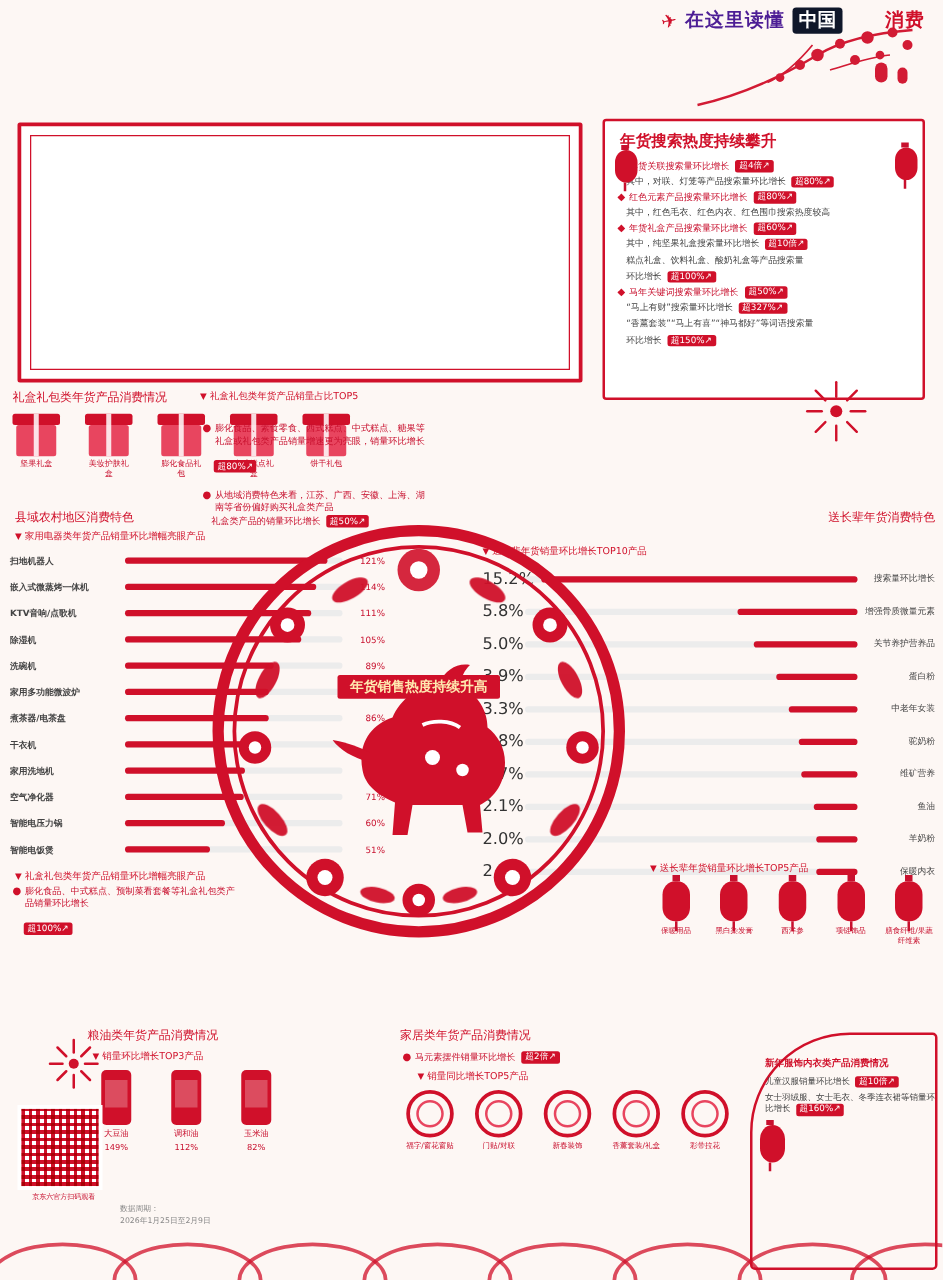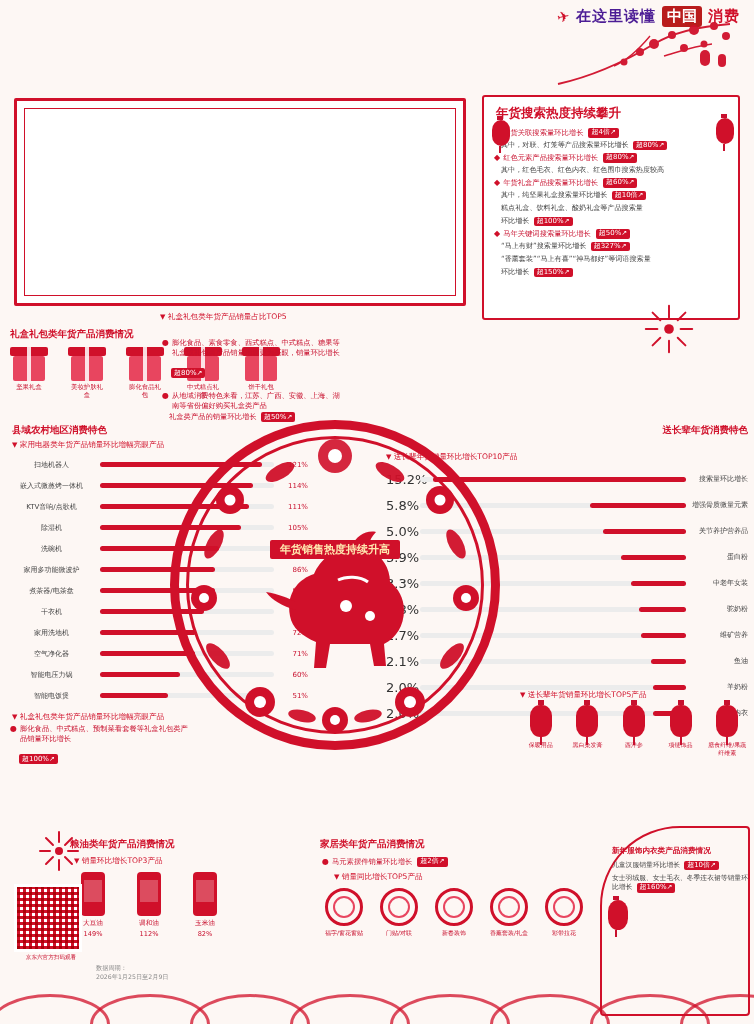--- a/index.html
+++ b/index.html
@@ -9,23 +9,23 @@
     background:#fdf7f4;
     font-family:"DejaVu Sans","Liberation Sans",sans-serif;
     color:#c8102e; overflow:hidden;
   }
   .abs { position:absolute; }
 
   
   #top-banner { top:6px; right:14px; display:flex; align-items:center; gap:6px; }
   #top-banner .plane { font-size:15px; color:#d0102a; transform:rotate(-12deg); }
   #top-banner .t1 { font-size:15px; font-weight:bold; color:#4c1d95; letter-spacing:1px;}
-  #top-banner .box { font-size:15px; font-weight:bold; color:#fff; background:#b91c1c;
+  #top-banner .box { font-size:15px; font-weight:bold; color:#fff; background:#0f172a;
      padding:1px 5px; border-radius:3px; }
-  #top-banner .t2 { font-size:15px; font-weight:bold; color:#d0102a; letter-spacing:1px;}
+  #top-banner .t2 { font-size:15px; font-weight:bold; color:#d0102a; letter-spacing:1px;margin-left:28px;}
 
   
   #branch { top:18px; right:20px; width:180px; height:70px; opacity:.95;}
 
   
   #left-frame { left:14px; top:98px; width:452px; height:208px;
      border:3px solid #d0102a; border-radius:2px; background:#fff; }
   #left-frame:after { content:""; position:absolute; inset:7px; border:1.5px solid #d0102a;}
 
   
@@ -36,41 +36,41 @@
   .dot { color:#d0102a; font-size:8px; line-height:1.2; }
   .tagbox { background:#d0102a; color:#fff; font-size:7px; padding:0 3px; border-radius:2px;
      display:inline-block; margin-left:2px; white-space:nowrap;}
   .sub-line { margin:0 0 3px 9px; font-size:7.1px; color:#444; line-height:1.35;}
   .lantern { width:16px; height:24px; background:#d0102a; border-radius:50% / 38%;
      position:relative;}
   .lantern:before { content:""; position:absolute; left:5px; top:-4px; width:6px; height:4px; background:#c8102e;}
   .lantern:after { content:""; position:absolute; left:7px; bottom:-7px; width:2px; height:7px; background:#c8102e;}
 
   
-  .sec-title { font-size:9.5px; font-weight:bold; color:#d0102a;margin-top:16px; }
+  .sec-title { font-size:9.5px; font-weight:normal; color:#d0102a; }
   .sub-title { font-size:7.6px; color:#d0102a; }
   .tri { color:#d0102a; font-size:7px; }
 
   
   #gift-sec { left:10px; top:312px; width:230px;}
   #gift-row { display:flex; gap:20px; margin-top:6px;}
   .gift-item { width:42px; text-align:center; }
   .gift-box { width:38px; height:34px; position:relative; margin:0 auto;}
   .gift-box .lid { position:absolute; top:0; left:0; width:38px; height:9px; background:#d0102a; border-radius:2px;}
   .gift-box .body { position:absolute; top:9px; left:3px; width:32px; height:25px; background:#e8455f; border-radius:2px;}
   .gift-box .ribbon { position:absolute; top:0; left:17px; width:4px; height:34px; background:#fff; opacity:.85;}
   .gift-cap { font-size:6.4px; color:#c8102e; line-height:1.25; margin-top:2px;}
 
   
   #gift-text { left:160px; top:312px; width:190px; }
 
   
   #county { left:8px; top:408px; width:300px;}
   .bar-row { display:flex; align-items:center; height:21px; font-size:7px; color:#333;}
-  .bar-label { width:92px; text-align:center; padding-right:5px; color:#444; font-size:7px;}
+  .bar-label { width:92px; text-align:left; padding-right:5px; color:#444; font-size:7px;font-weight:bold;}
   .bar-track { flex:1; height:5px; background:#ececec; border-radius:3px; position:relative;}
   .bar-fill { height:5px; background:#d0102a; border-radius:3px;}
   .bar-val { width:34px; text-align:right; font-size:7px; color:#c8102e; padding-left:4px;}
 
   
   #elder { left:386px; top:408px; width:362px;}
   .er-row { display:flex; align-items:center; height:26px; font-size:7px;}
   .er-val { width:34px; text-align:left; color:#333; font-size:13px;}
   .er-track { flex:1; height:5px; background:#ececec; border-radius:3px; position:relative;}
   .er-fill { height:5px; background:#d0102a; border-radius:3px;}

